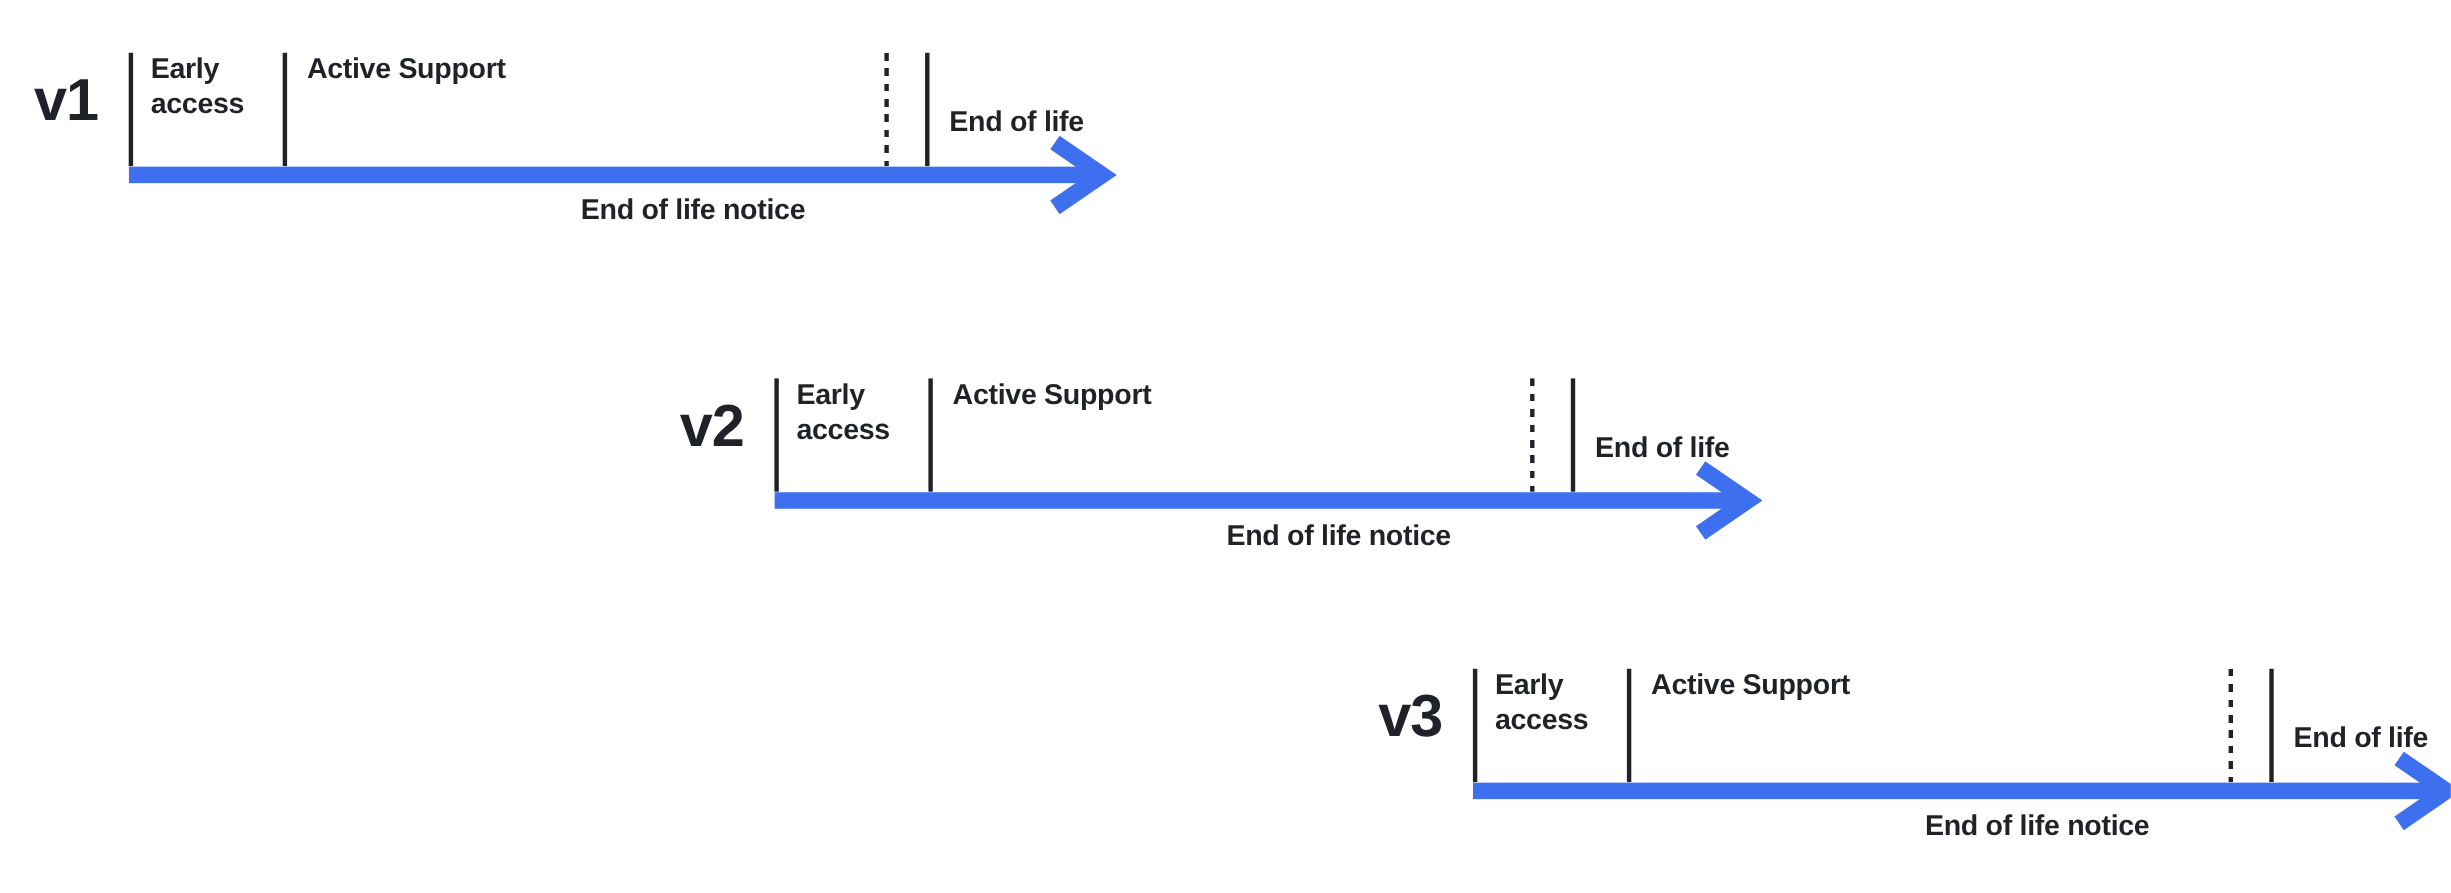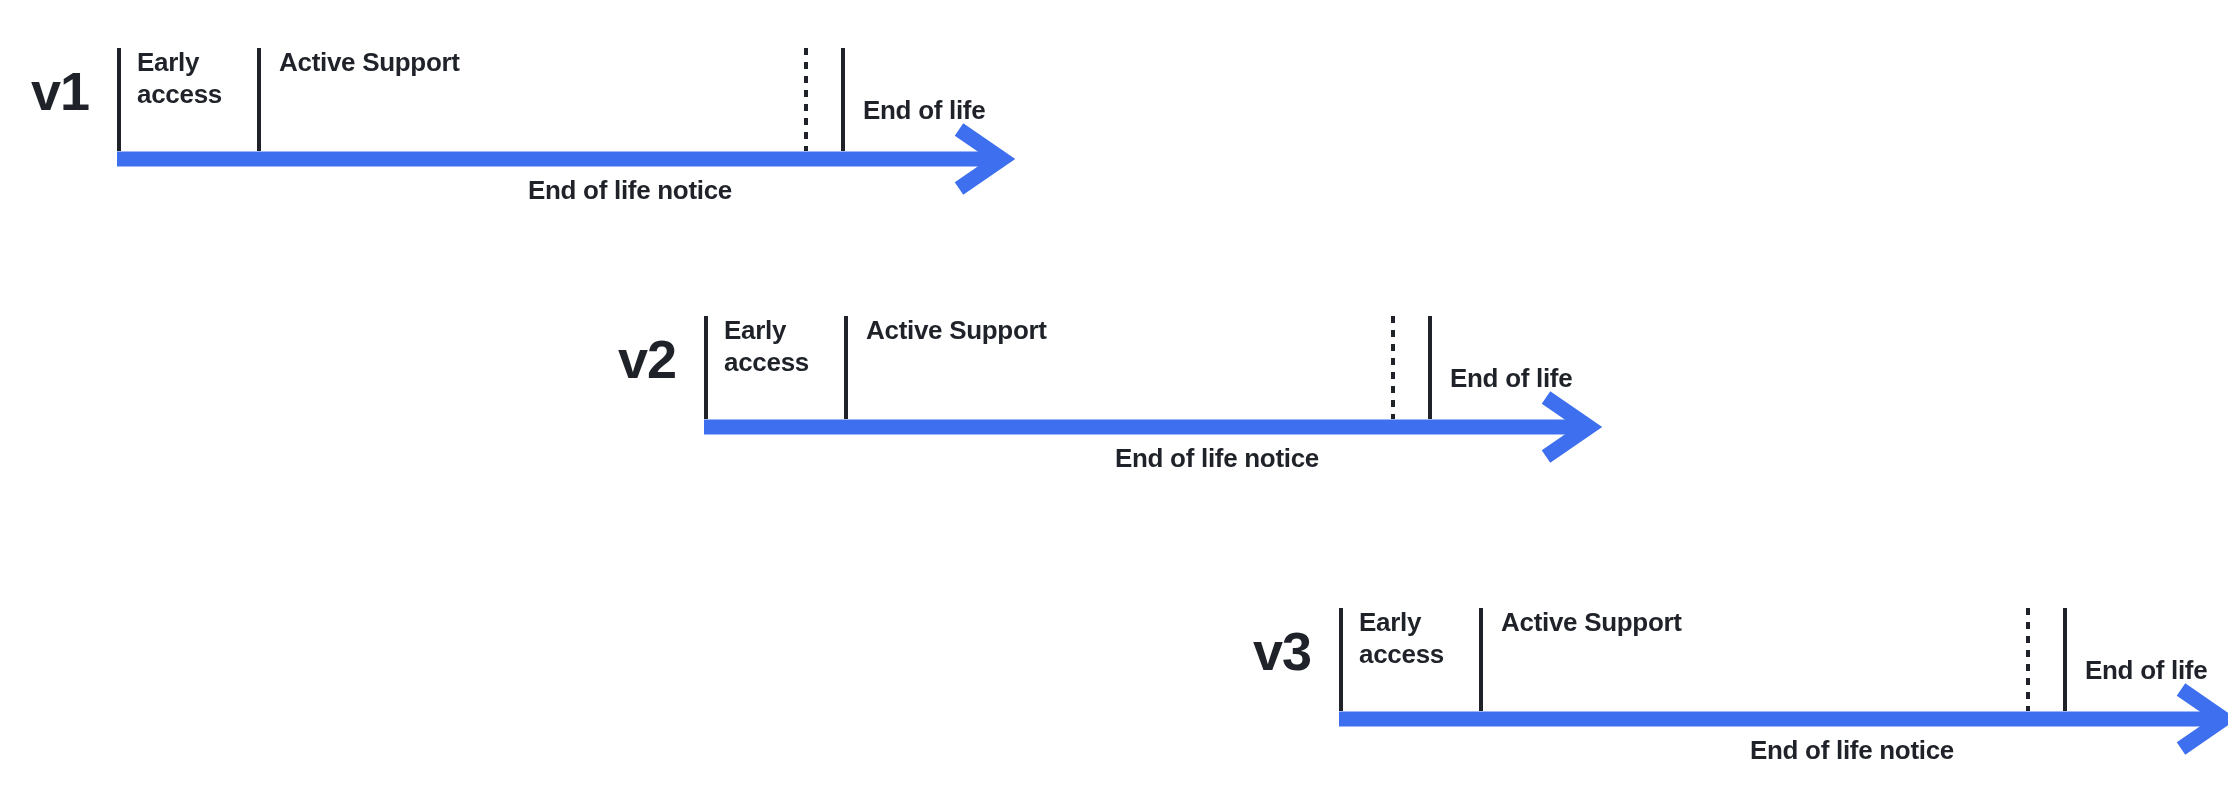--- a/index.html
+++ b/index.html
@@ -9,21 +9,21 @@
     width:2228px; height:812px;
     background:var(--bg);
     font-family:"Liberation Sans", sans-serif;
   }
   .canvas {
     position:relative; width:2228px; height:812px;
     background:var(--bg); overflow:hidden;
   }
   .timeline { position:absolute; width:1040px; height:175px; }
   .timeline.t1 { left:17px;   top:48px;  }
-  .timeline.t2 { left:604px;  top:316px; }
+  .timeline.t2 { left:604px;  top:344px; }
   .timeline.t3 { left:1239px; top:608px; }
 
   .vlabel {
     position:absolute; left:14px; top:16px;
     font-size:54px; line-height:54px; font-weight:700;
     letter-spacing:-1px; color:var(--ink);
   }
   .tick {
     position:absolute; top:0; width:4px; height:103px;
     background:var(--ink);

